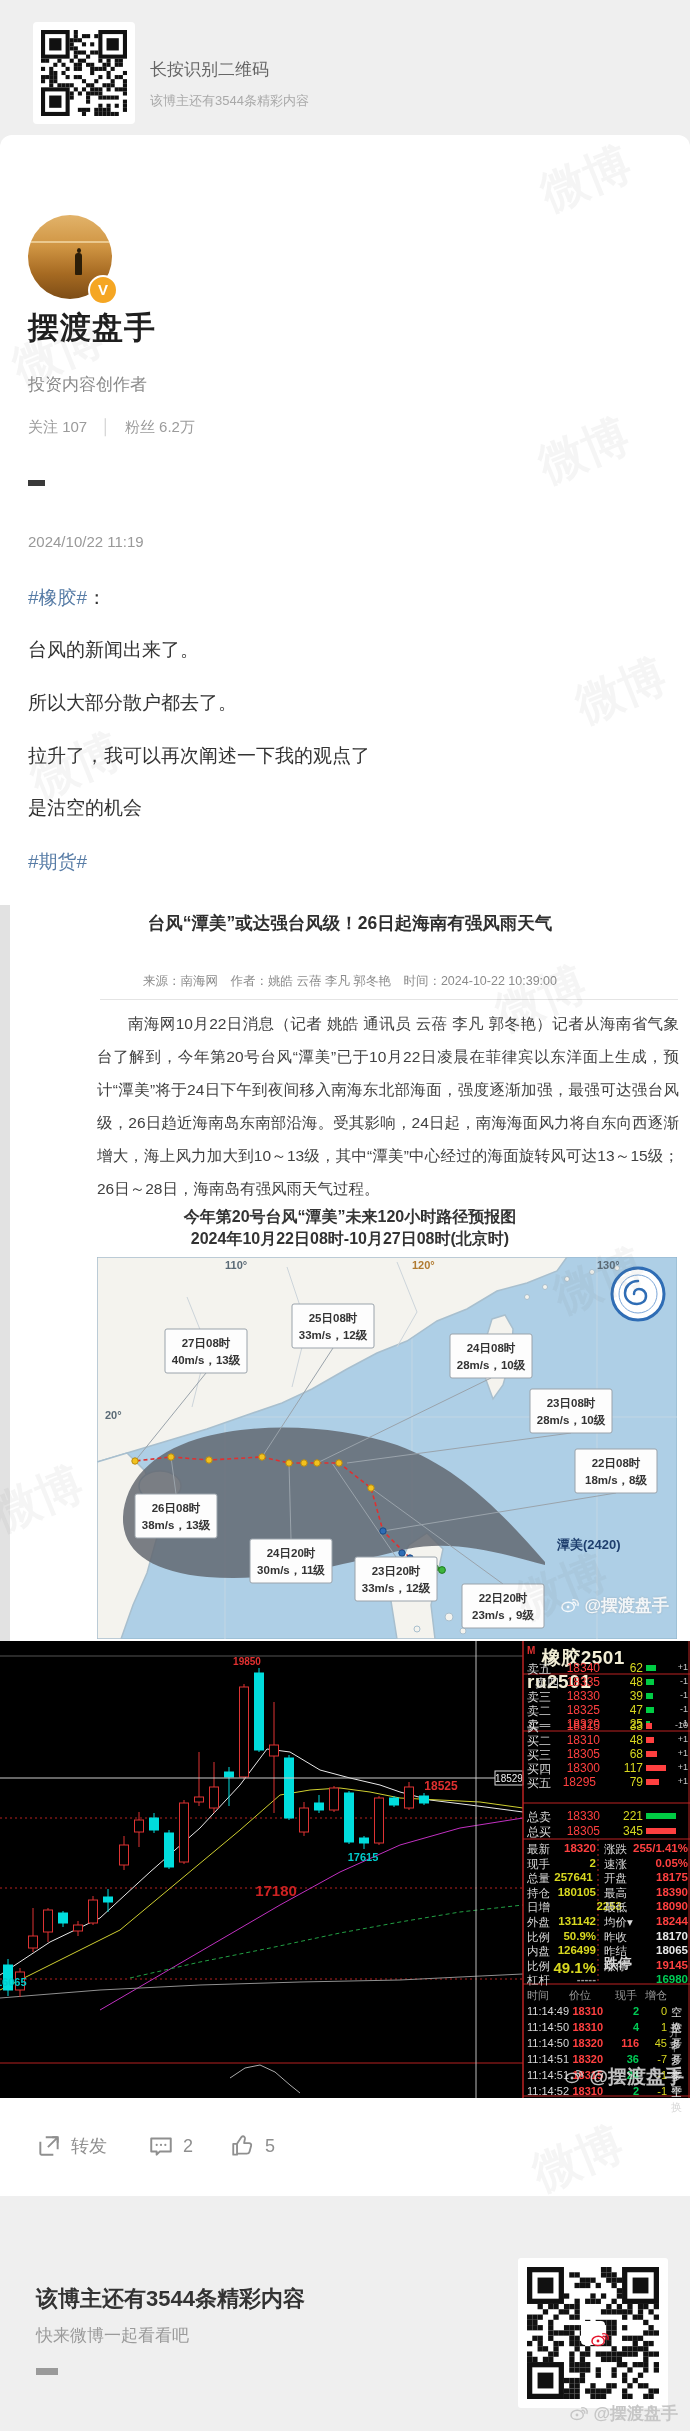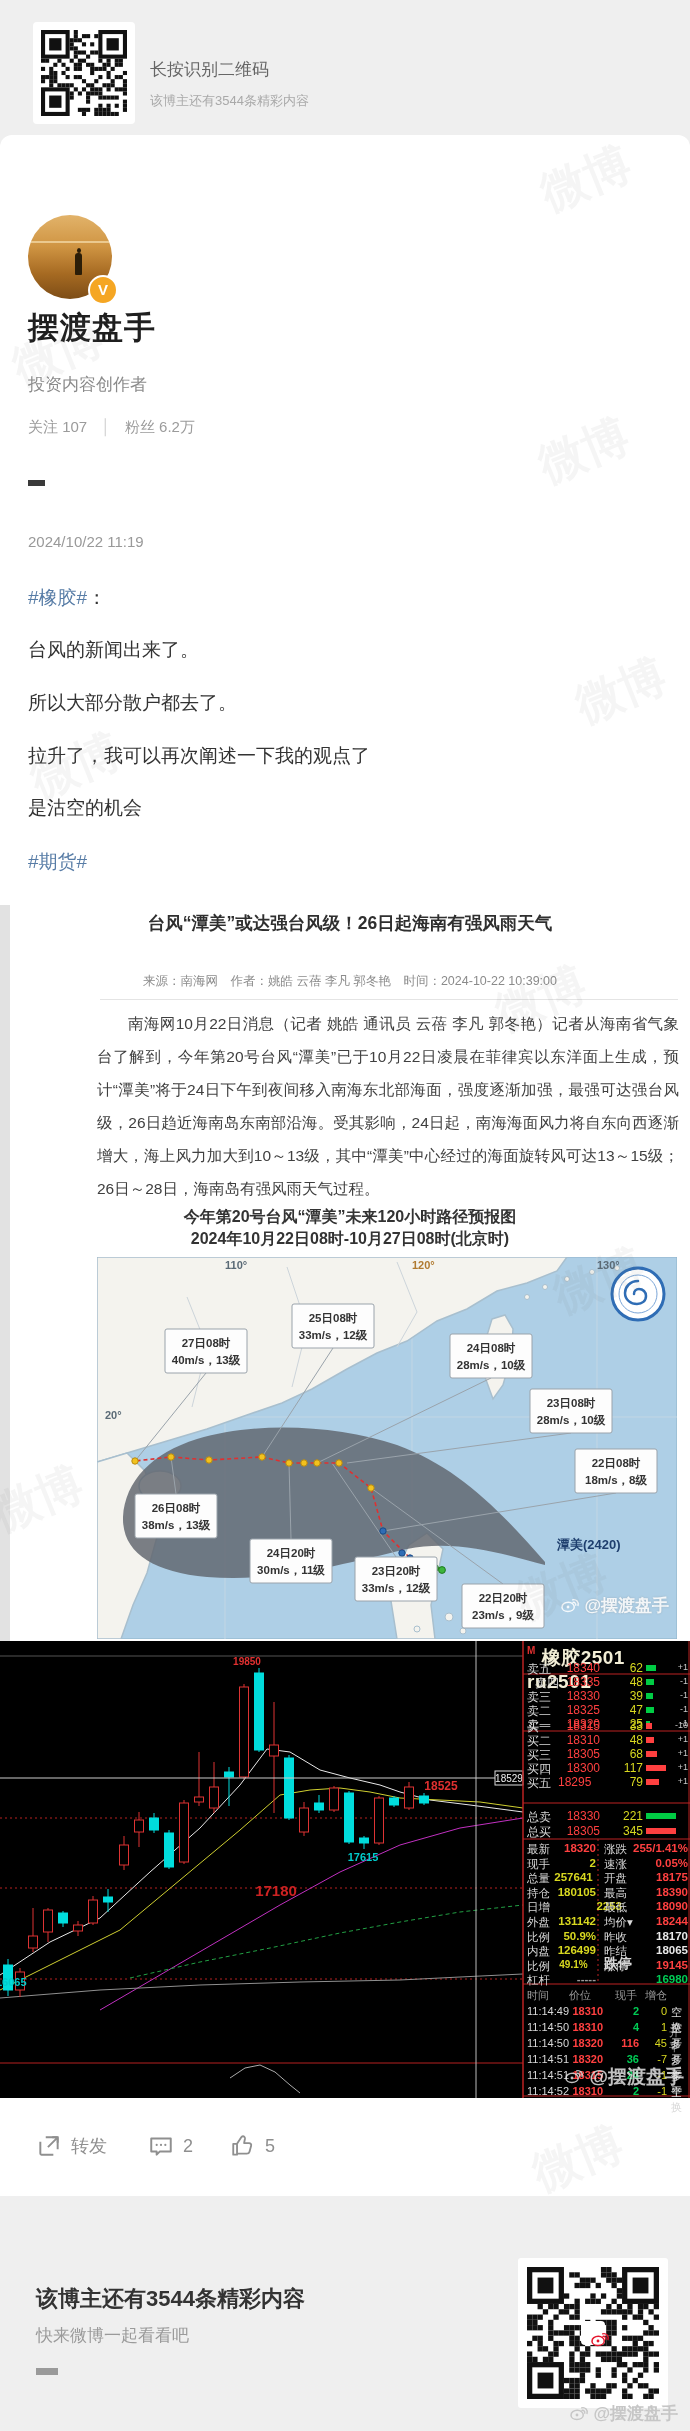--- a/index.html
+++ b/index.html
@@ -507,21 +507,21 @@
         <div style="position: absolute; left: 28px; top: 106px; width: 49px; text-align: right; color: rgb(255, 64, 64);">18305</div>
         <div style="position: absolute; left: 82px; top: 106px; width: 38px; text-align: right; color: rgb(216, 216, 32);">68</div>
         <div style="position: absolute; left: 123px; top: 110px; width: 11px; height: 6px; background: rgb(255, 64, 64);"></div>
         <div style="position: absolute; left: 141px; top: 107px; width: 24px; text-align: right; color: rgb(200, 200, 200); font-size: 9px;">+1</div>
         <div style="position: absolute; left: 4px; top: 120px; color: rgb(216, 216, 216);">买四</div>
         <div style="position: absolute; left: 28px; top: 120px; width: 49px; text-align: right; color: rgb(255, 64, 64);">18300</div>
         <div style="position: absolute; left: 82px; top: 120px; width: 38px; text-align: right; color: rgb(216, 216, 32);">117</div>
         <div style="position: absolute; left: 123px; top: 124px; width: 20px; height: 6px; background: rgb(255, 64, 64);"></div>
         <div style="position: absolute; left: 141px; top: 121px; width: 24px; text-align: right; color: rgb(200, 200, 200); font-size: 9px;">+1</div>
         <div style="position: absolute; left: 4px; top: 134px; color: rgb(216, 216, 216);">买五</div>
-        <div style="position: absolute; left: 35px; top: 134px; width: 49px; text-align: left; color: rgb(255, 64, 64);">18295</div>
+        <div style="position: absolute; left: 24px; top: 134px; width: 49px; text-align: right; color: rgb(255, 64, 64);">18295</div>
         <div style="position: absolute; left: 82px; top: 134px; width: 38px; text-align: right; color: rgb(216, 216, 32);">79</div>
         <div style="position: absolute; left: 123px; top: 138px; width: 13px; height: 6px; background: rgb(255, 64, 64);"></div>
         <div style="position: absolute; left: 141px; top: 135px; width: 24px; text-align: right; color: rgb(200, 200, 200); font-size: 9px;">+1</div>
         <div style="position: absolute; left: 4px; top: 168px; color: rgb(216, 216, 216);">总卖</div>
         <div style="position: absolute; left: 28px; top: 168px; width: 49px; text-align: right; color: rgb(255, 64, 64);">18330</div>
         <div style="position: absolute; left: 82px; top: 168px; width: 38px; text-align: right; color: rgb(216, 216, 32);">221</div>
         <div style="position: absolute; left: 123px; top: 172px; width: 30px; height: 6px; background: rgb(0, 204, 68);"></div>
         <div style="position: absolute; left: 4px; top: 183px; color: rgb(216, 216, 216);">总买</div>
         <div style="position: absolute; left: 28px; top: 183px; width: 49px; text-align: right; color: rgb(255, 64, 64);">18305</div>
         <div style="position: absolute; left: 82px; top: 183px; width: 38px; text-align: right; color: rgb(216, 216, 32);">345</div>
@@ -536,21 +536,21 @@
         <div style="position: absolute; left: 28px; top: 244.8px; width: 45px; text-align: right; color: rgb(216, 216, 32); font-size: 11.5px; font-weight: bold;">180105</div>
         <div style="position: absolute; left: 4px; top: 259.4px; color: rgb(216, 216, 216); font-size: 11.5px;">日增</div>
         <div style="position: absolute; left: 28px; top: 259.4px; width: 45px; text-align: right; color: rgb(216, 216, 32); font-size: 11.5px; font-weight: bold; margin-left: 26px;">2253</div>
         <div style="position: absolute; left: 4px; top: 274px; color: rgb(216, 216, 216); font-size: 11.5px;">外盘</div>
         <div style="position: absolute; left: 28px; top: 274px; width: 45px; text-align: right; color: rgb(216, 216, 32); font-size: 11.5px; font-weight: bold;">131142</div>
         <div style="position: absolute; left: 4px; top: 288.6px; color: rgb(216, 216, 216); font-size: 11.5px;">比例</div>
         <div style="position: absolute; left: 28px; top: 288.6px; width: 45px; text-align: right; color: rgb(216, 216, 32); font-size: 11.5px; font-weight: bold;">50.9%</div>
         <div style="position: absolute; left: 4px; top: 303.2px; color: rgb(216, 216, 216); font-size: 11.5px;">内盘</div>
         <div style="position: absolute; left: 28px; top: 303.2px; width: 45px; text-align: right; color: rgb(216, 216, 32); font-size: 11.5px; font-weight: bold;">126499</div>
         <div style="position: absolute; left: 4px; top: 317.8px; color: rgb(216, 216, 216); font-size: 11.5px;">比例</div>
-        <div style="position: absolute; left: 28px; top: 317.8px; width: 45px; text-align: center; color: rgb(216, 216, 32); font-size: 10px; font-weight: bold;">49.1%</div>
+        <div style="position: absolute; left: 28px; top: 317.8px; width: 45px; text-align: right; color: rgb(216, 216, 32); font-size: 15px; font-weight: bold;">49.1%</div>
         <div style="position: absolute; left: 4px; top: 332.4px; color: rgb(216, 216, 216); font-size: 11.5px;">杠杆</div>
         <div style="position: absolute; left: 28px; top: 332.4px; width: 45px; text-align: right; color: rgb(154, 154, 154); font-size: 11.5px; font-weight: bold;">-----</div>
         <div style="position: absolute; left: 81px; top: 201px; color: rgb(216, 216, 216); font-size: 11.5px;">涨跌</div>
         <div style="position: absolute; left: 108px; top: 201px; width: 57px; text-align: right; color: rgb(255, 64, 64); font-size: 11.5px; font-weight: bold;">255/1.41%</div>
         <div style="position: absolute; left: 81px; top: 215.6px; color: rgb(216, 216, 216); font-size: 11.5px;">速涨</div>
         <div style="position: absolute; left: 108px; top: 215.6px; width: 57px; text-align: right; color: rgb(255, 64, 64); font-size: 11.5px; font-weight: bold;">0.05%</div>
         <div style="position: absolute; left: 81px; top: 230.2px; color: rgb(216, 216, 216); font-size: 11.5px;">开盘</div>
         <div style="position: absolute; left: 108px; top: 230.2px; width: 57px; text-align: right; color: rgb(255, 64, 64); font-size: 11.5px; font-weight: bold;">18175</div>
         <div style="position: absolute; left: 81px; top: 244.8px; color: rgb(216, 216, 216); font-size: 11.5px;">最高</div>
         <div style="position: absolute; left: 108px; top: 244.8px; width: 57px; text-align: right; color: rgb(255, 64, 64); font-size: 11.5px; font-weight: bold;">18390</div>

